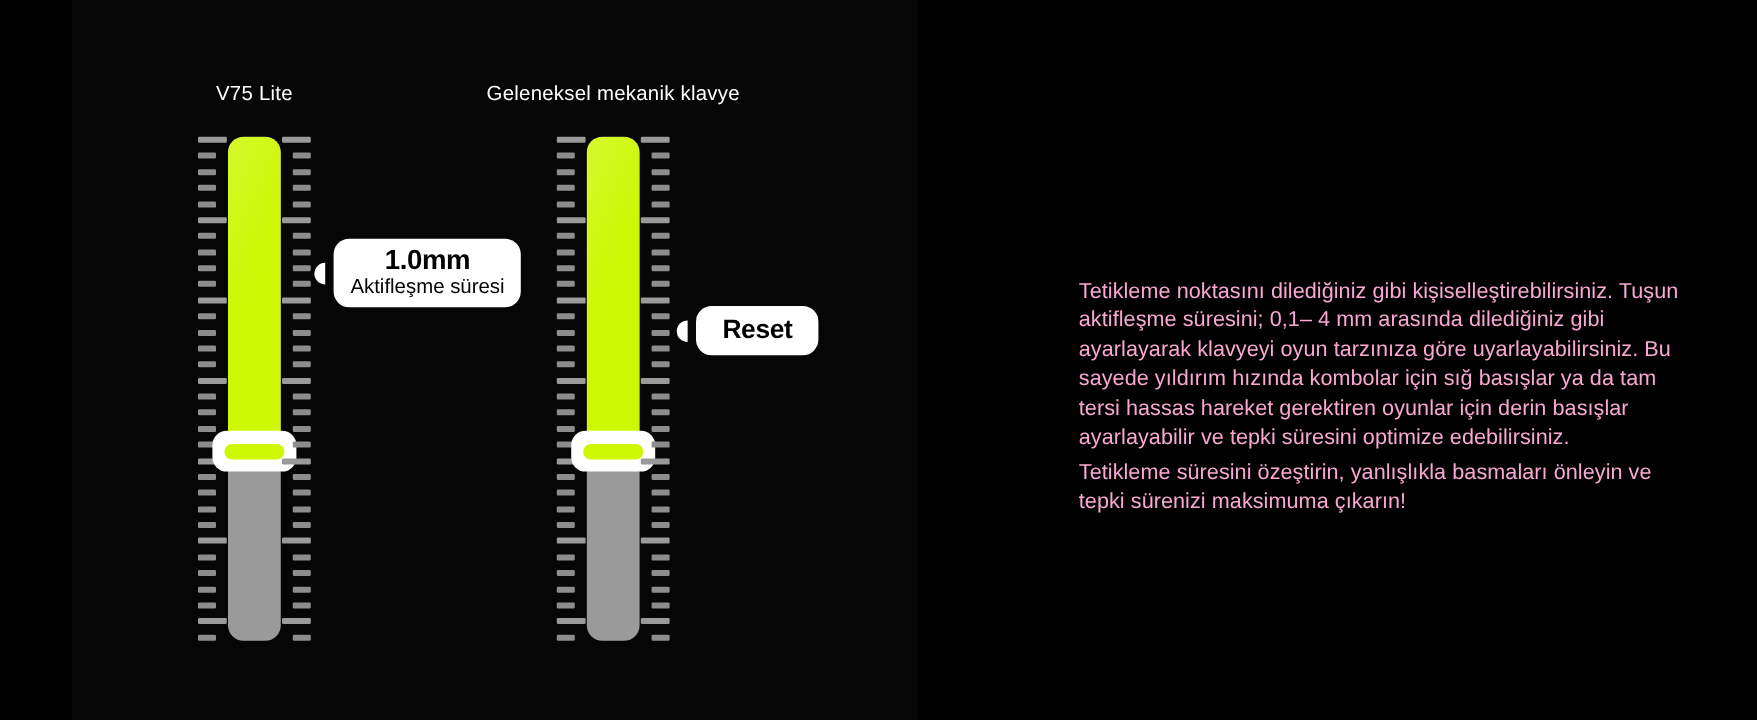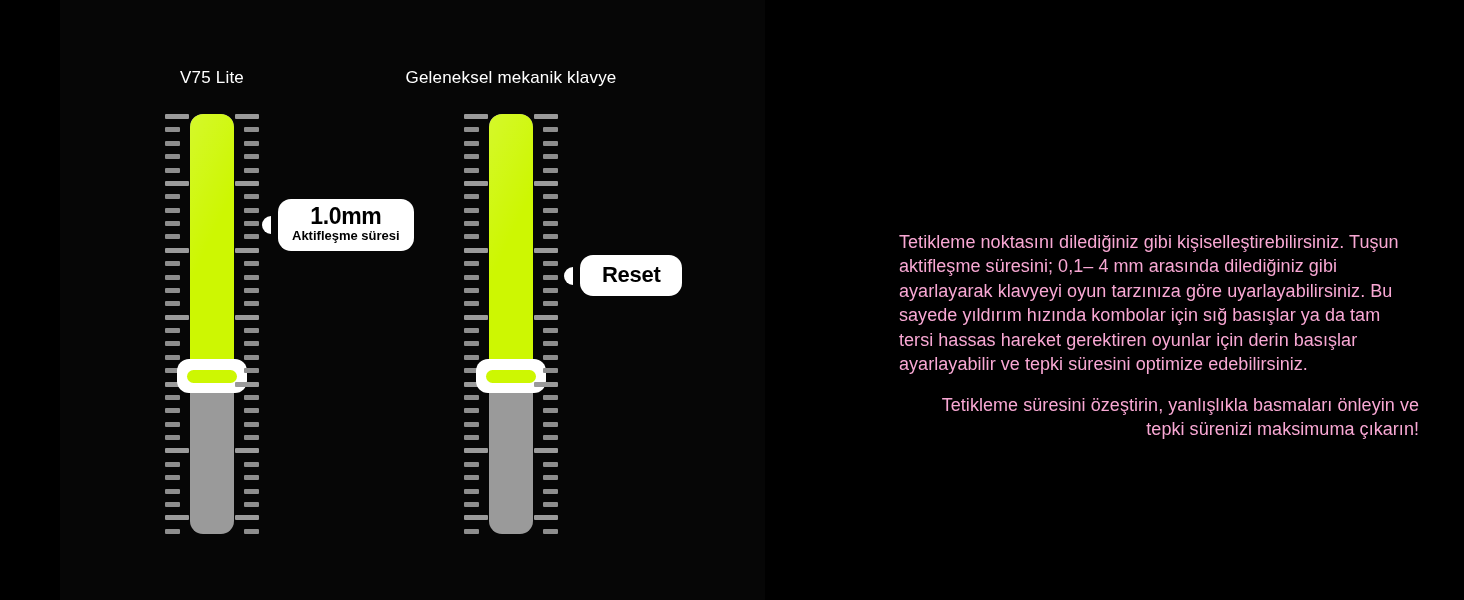--- a/index.html
+++ b/index.html
@@ -70,36 +70,36 @@
     margin-right:7px;
     flex:0 0 auto;
   }
   .bubble{
     background:#ffffff; border-radius:13px;
     color:#000; text-align:center;
     padding:6px 14px 7px;
     display:flex; flex-direction:column; align-items:center; justify-content:center;
   }
   .bubble-main{ font-size:23px; font-weight:700; line-height:1.02; letter-spacing:-.3px; }
-  .bubble-sub{ font-size:13px; font-weight:700; line-height:1.15; margin-top:1px; }
+  .bubble-sub{ font-size:17px; font-weight:400; line-height:1.15; margin-top:1px; }
   .bubble.single{ padding:9px 22px 10px; }
   .bubble.single .bubble-main{ font-size:22px; }
 
   
   .right-col{ position:absolute; left:899px; top:160px; width:520px; }
   .headline{
     color:#ffffff; font-weight:700; font-size:41px; line-height:1.17;
     letter-spacing:-.6px;
   }
   .body-copy{
     margin-top:22px;
     color:#f9a8d4; font-size:18px; line-height:1.36; font-weight:400;
     letter-spacing:.05px;
   }
-  .body-copy p + p{ margin-top:16px;text-align:right; }
+  .body-copy p + p{ margin-top:4px; }
 </style>
 </head>
 <body>
 
 <div class="stage">
 
   <div class="left-panel"></div>
 
   <div class="slider-group" style="left:165px; top:68px; width:94px; height:470px;">
     <div class="slider-title">V75 Lite</div>

